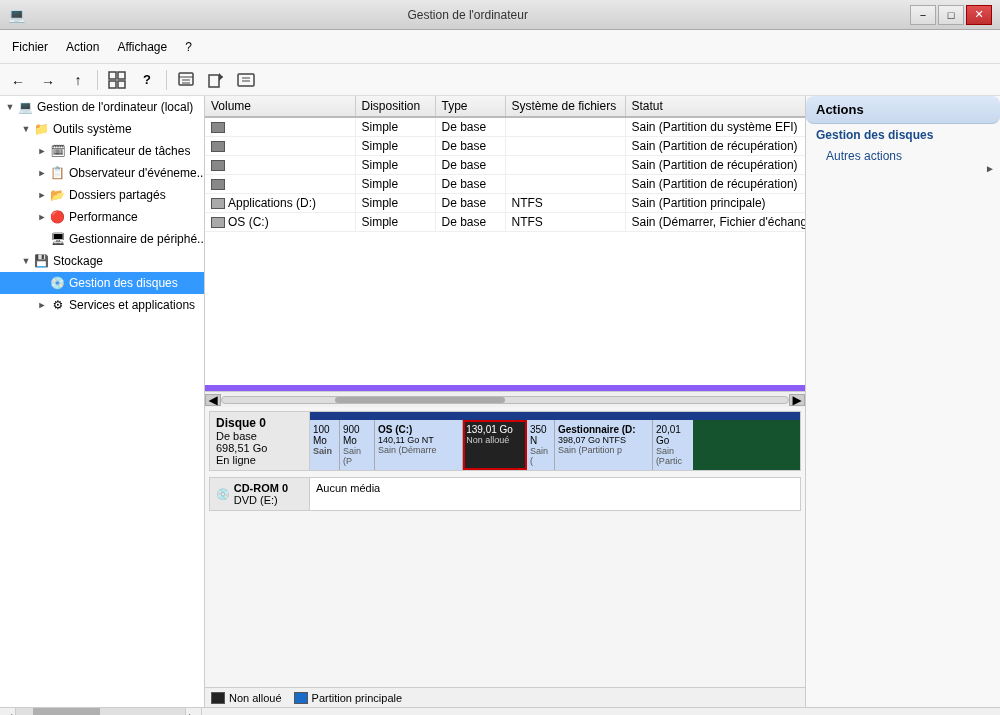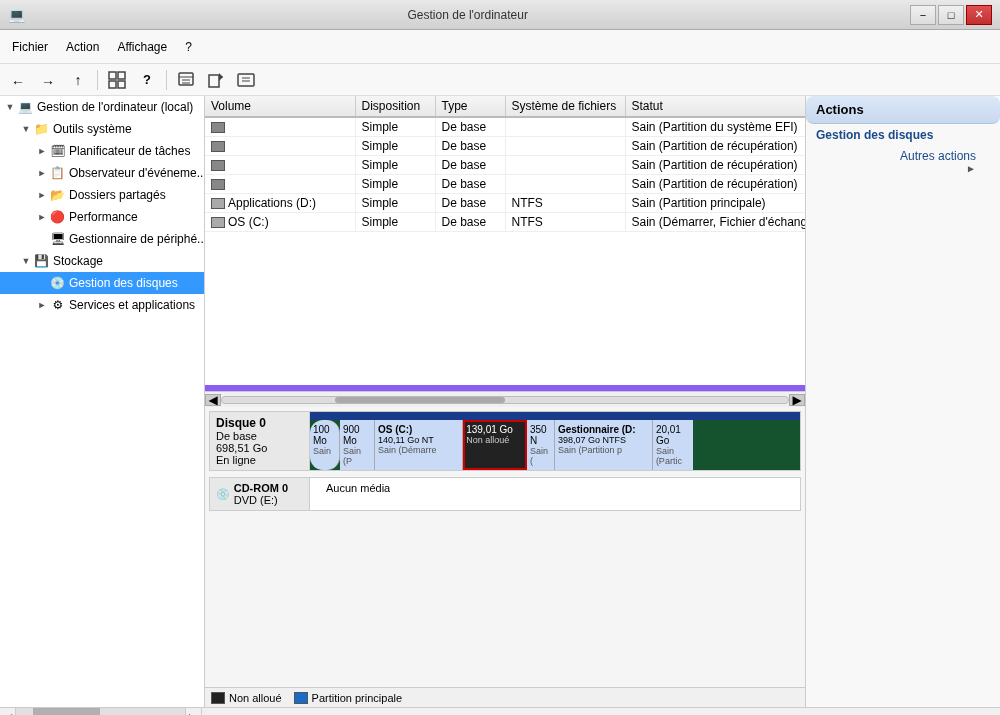--- a/index.html
+++ b/index.html
@@ -203,21 +203,20 @@
       width: 100px;
       background: #e8e8e8;
       padding: 4px 6px;
       border-right: 1px solid #ccc;
       font-size: 11px;
     }
     .cdrom-content {
       flex: 1;
       padding: 4px 6px;
       font-size: 11px;
-      margin-left: 10px;
     }
 
     
     .legend-bar {
       height: 20px;
       background: #f0f0f0;
       border-top: 1px solid #ccc;
       display: flex;
       align-items: center;
       padding: 0 6px;
@@ -246,22 +245,22 @@
     }
     .actions-section-title {
       padding: 4px 10px;
       font-size: 12px;
       font-weight: bold;
       color: #1a4a8a;
       cursor: pointer;
     }
     .actions-item {
       display: flex;
-      align-items: flex-end;
-      padding: 3px 24px 3px 20px;
+      align-items: flex-start;
+      padding: 3px 5px 3px 20px;
       font-size: 12px;
       cursor: pointer;
       color: #1a4a8a;
       flex-direction: column;
     }
     .actions-arrow { margin-left: auto; font-size: 10px; color: #555; }
     .scroll-track {
       flex: 1;
       height: 8px;
       background: #ddd;
@@ -492,23 +491,23 @@
           <div>De base</div>
           <div>698,51 Go</div>
           <div>En ligne</div>
         </div>
         <div class="disk-partitions">
 
           <div style="flex:1;display:flex;flex-direction:column;overflow:hidden;">
             <div style="height:8px;background:#1a3a8a;flex-shrink:0;"></div>
             <div style="display:flex;flex:1;">
 
-              <div class="partition primary" style="width:4%;min-width:30px;border-radius:13px;">
+              <div class="partition primary" style="width:4%;min-width:30px;">
                 <div style="font-size:10px;">100 Mo</div>
-                <div style="font-size:9px;color:#555;">Sain</div>
+                <div style="font-size:9px;color:#555;font-weight:bold;">Sain</div>
               </div>
 
               <div class="partition primary" style="width:7%;min-width:35px;">
                 <div style="font-size:10px;">900 Mo</div>
                 <div style="font-size:9px;color:#555;">Sain (P</div>
               </div>
 
               <div class="partition primary" style="width:18%;min-width:60px;">
                 <div style="font-weight:bold;font-size:10px;">OS (C:)</div>
                 <div style="font-size:9px;">140,11 Go NT</div>

